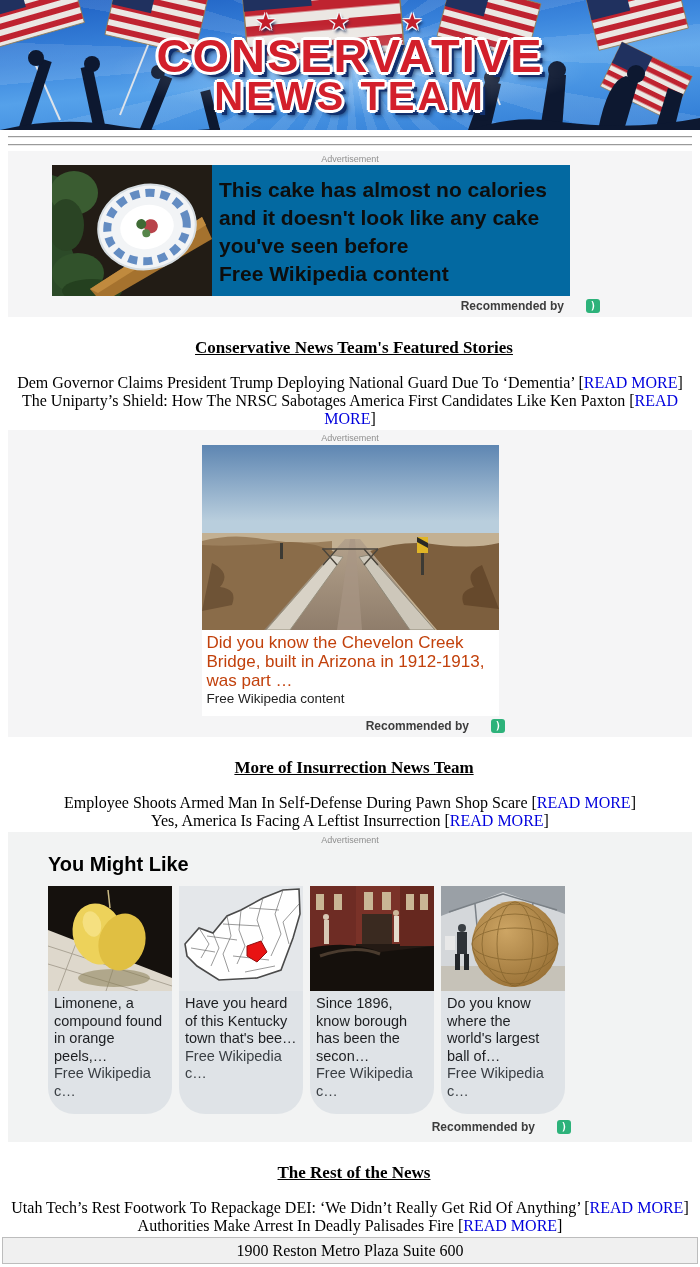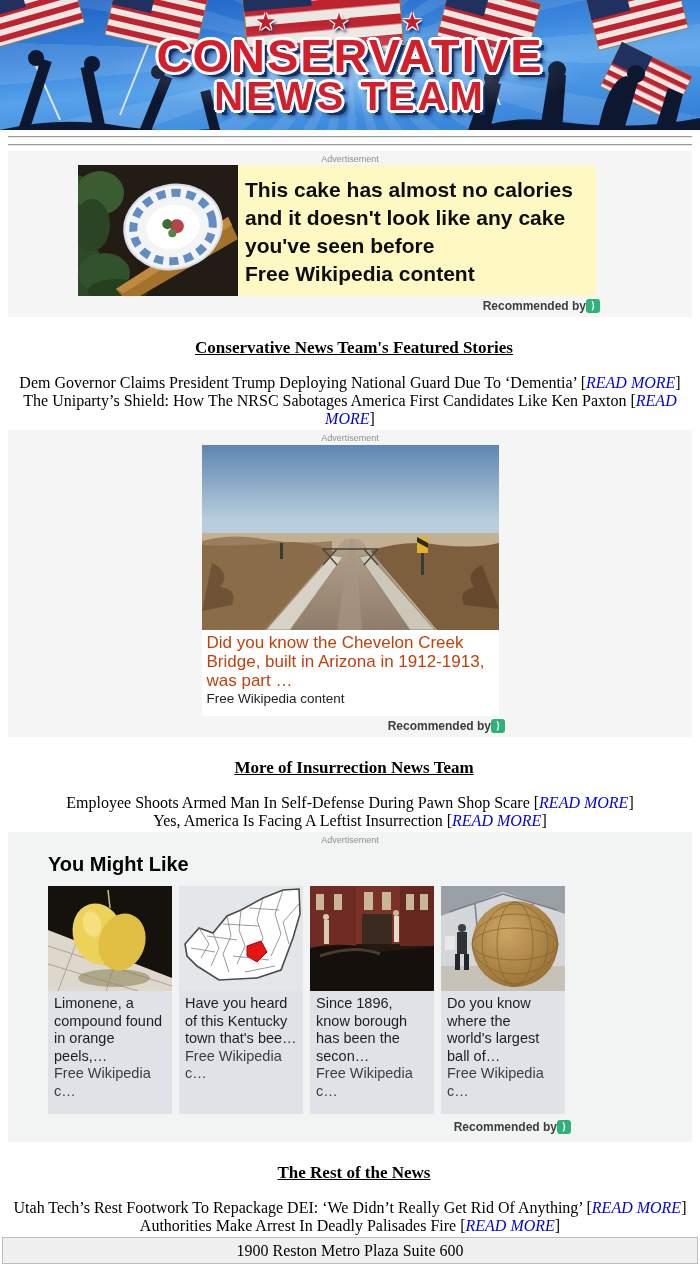--- a/index.html
+++ b/index.html
@@ -28,51 +28,51 @@
   .bt1 { font-size:47px; line-height:45px; letter-spacing:2px; }
   .bt2 { font-size:40px; line-height:38px; margin-top:-1px; letter-spacing:3px; }
 
   hr.rule { border:none; border-top:1px solid #9a9a9a; border-bottom:1px solid #e8e8e8;
             margin:6px 8px 5px; }
 
   
   .ad-band { margin:0 8px; background:#f5f5f6; }
   .ad-label { font:400 9px/12px "Liberation Sans", sans-serif; color:#8f8f8f;
               text-align:center; padding-top:2px; }
-  .rec-row { display:flex; justify-content:flex-end; align-items:center; gap:0;
+  .rec-row { display:flex; justify-content:flex-end; align-items:center; gap:22px;
              font:700 12px/14px "Liberation Sans", sans-serif; color:#3d3d3d;
              padding:3px 0 4px; }
   .ob-logo { width:14px; height:14px; background:#2db27a; border-radius:3px; color:#fff;
              font:700 10px/14px "DejaVu Sans Mono", monospace; text-align:center;
              display:inline-block; }
   .rec-ad1 { padding-right:92px; }
   .rec-ad2 { padding-right:187px; }
   .rec-widget { padding-right:121px; padding-top:6px; }
 
-  .ad1-box { margin-left:70px; width:518px; background:#fef9c3; display:flex; cursor:pointer; }
+  .ad1-box { margin-left:44px; width:518px; background:#0369a1; display:flex; cursor:pointer; }
   .ad1-img { width:160px; height:131px; flex:none; display:block; }
   .ad1-text { padding:11px 8px 0 7px; font:700 21px/28px "Liberation Sans", sans-serif; color:#0d0d0d; }
 
   .ad2-box { width:297px; margin:1px auto 0; background:#fff; padding-bottom:9px; cursor:pointer; }
   .ad2-img { width:297px; height:185px; display:block; }
   .ad2-headline { font:400 17px/19px "Liberation Sans", sans-serif; color:#c2410c; padding:3px 3px 0 5px; }
   .ad2-source  { font:400 13.5px/16px "Liberation Sans", sans-serif; color:#222; padding:1px 3px 0 5px; }
 
   
   .section-heading { font-family:"Liberation Serif", serif; font-weight:bold; font-size:17px;
             line-height:20px; text-align:center; text-decoration:underline; margin:21px 0 0;padding-left:8px; }
   .stories { font-size:16px; line-height:18px; text-align:center; margin:16px 5px 2px; }
-  .read-more { color:#0000dd; font-style:italic; text-decoration:none; cursor:pointer; }
+  .read-more { color:#0000dd; text-decoration:none; cursor:pointer; }
 
   
   .widget { margin:0 8px; background:#f2f3f3; padding-bottom:4px; }
   .widget-title { font:700 20px/24px "Liberation Sans", sans-serif; color:#000;
                   margin:6px 0 10px 40px; }
   .cards { display:flex; gap:7px; margin-left:40px; }
-  .card { width:124px; background:#dfe3e7; cursor:pointer; }
+  .card { width:124px; background:#dfe3e7; cursor:pointer;border-radius:26px; }
   .card-img { width:124px; height:105px; display:block; }
   .card-text { padding:4px 6px 14px; font:400 14.5px/17.5px "Liberation Sans", sans-serif; color:#1c1e21; }
   .card-source { color:#3a3f44; }
 
   
   .footer-box { margin:2px 2px 0; background:#f0f0f0; border:1px solid #bdbdbd;
                 text-align:center; font-size:16px; line-height:19px; padding:3px 0; }
 </style>
 </head>
 <body>

